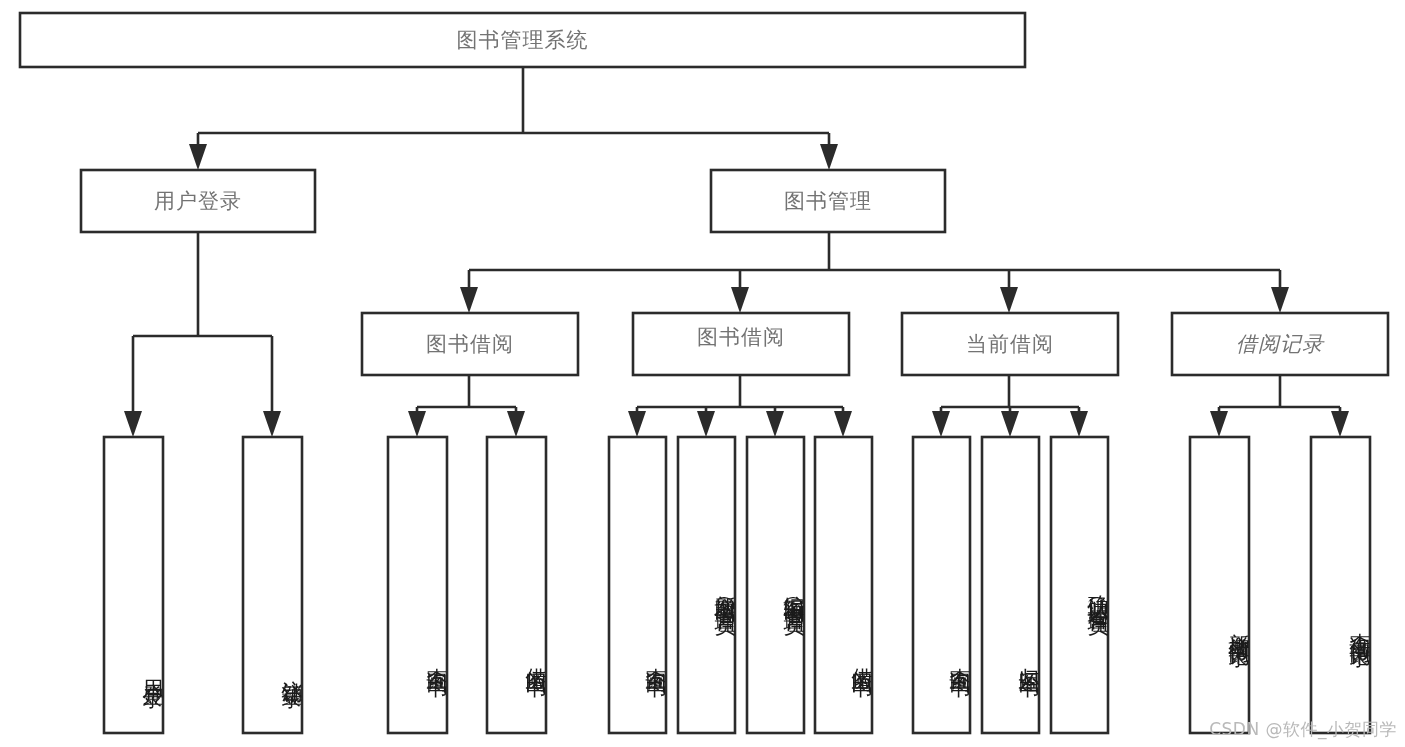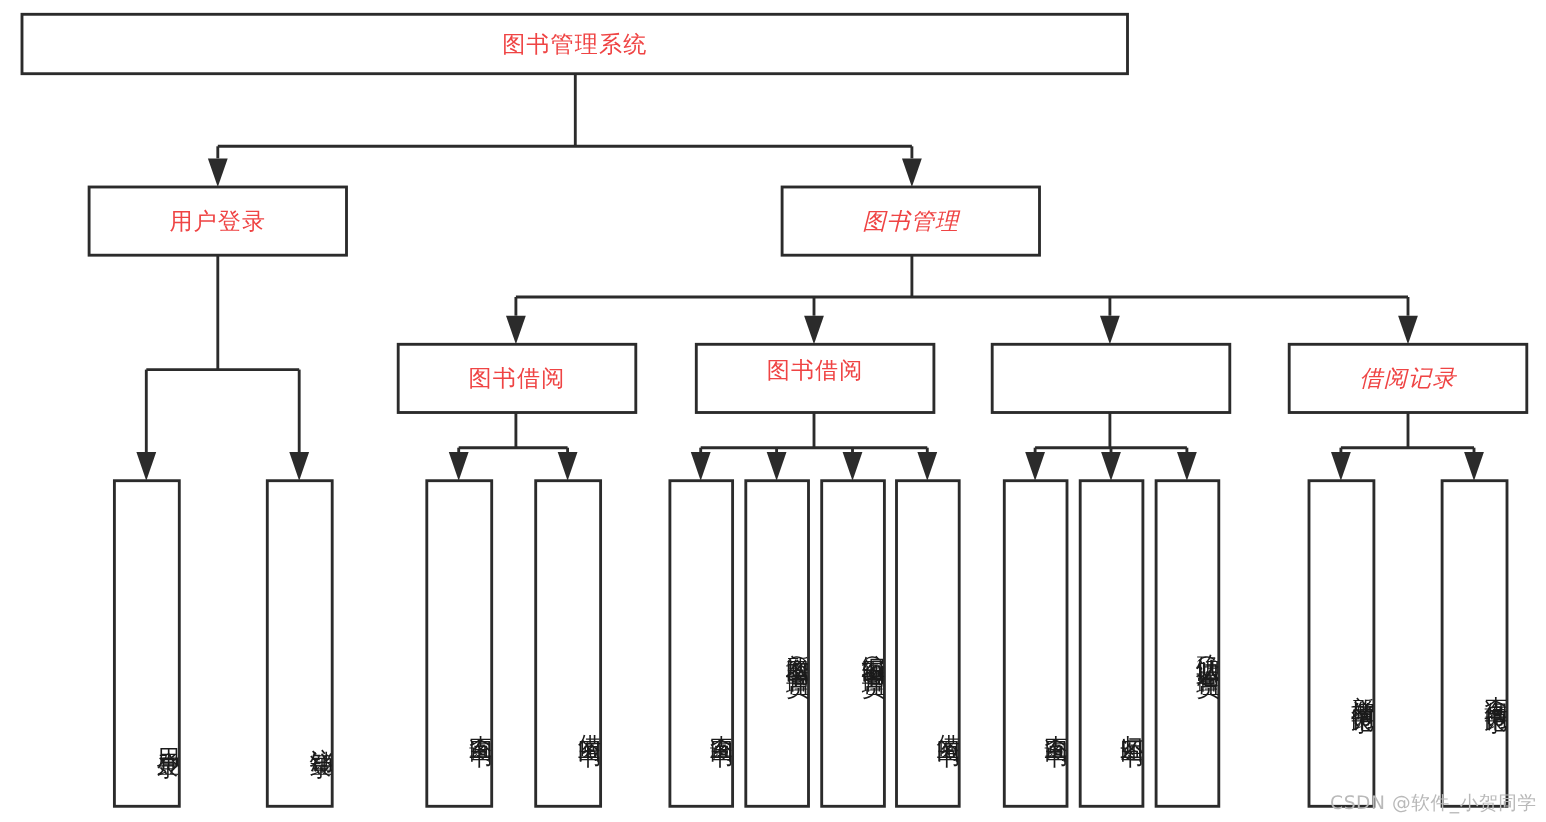--- a/index.html
+++ b/index.html
@@ -40,21 +40,21 @@
   }
   .arrow-head {
     fill: #2b2b2b;
     stroke: none;
   }
   .node-label-h {
     position: absolute;
     display: flex;
     align-items: center;
     justify-content: center;
-    color: #ef4444;
+    color: #737373;
     font-size: 21px;
     letter-spacing: 1px;
     white-space: nowrap;
     pointer-events: none;
   }
   .node-label-v {
     position: absolute;
     display: flex;
     align-items: flex-start;
     justify-content: center;
@@ -175,24 +175,25 @@
     <path class="connector-line" d="M 1219 407 L 1340 407"></path>
     <path class="connector-line" d="M 1219 407 L 1219 411"></path>
     <path class="connector-line" d="M 1340 407 L 1340 411"></path>
     <use href="#arrow-down" x="1219" y="411"></use>
     <use href="#arrow-down" x="1340" y="411"></use>
   </svg>
 
   <div class="node-label-h" style="left:20px; top:13px; width:1005px; height:54px;">图书管理系统</div>
 
   <div class="node-label-h" style="left:81px; top:170px; width:234px; height:62px;">用户登录</div>
-  <div class="node-label-h" style="left:711px; top:170px; width:234px; height:62px;font-style:italic;">图书管理</div>
+  <div class="node-label-h" style="left:711px; top:170px; width:234px; height:62px;">图书管理</div>
 
   <div class="node-label-h" style="left:362px; top:313px; width:216px; height:62px;">图书借阅</div>
   <div class="node-label-h" style="left:633px; top:306px; width:216px; height:62px;">图书借阅</div>
+  <div class="node-label-h" style="left:902px; top:313px; width:216px; height:62px;">当前借阅</div>
   <div class="node-label-h" style="left:1172px; top:313px; width:216px; height:62px;font-style:italic;">借阅记录</div>
 
   <div class="node-label-v" style="left:104px; top:437px; width:59px; height:296px; padding-top:84px;">用户登录</div>
   <div class="node-label-v" style="left:243px; top:437px; width:59px; height:296px; padding-top:84px;">注销登录</div>
 
   <div class="node-label-v" style="left:388px; top:437px; width:59px; height:296px; padding-top:72px;">查询图书</div>
   <div class="node-label-v" style="left:487px; top:437px; width:59px; height:296px; padding-top:72px;">借阅图书</div>
 
   <div class="node-label-v" style="left:609px; top:437px; width:57px; height:296px; padding-top:72px;">查询图书</div>
   <div class="node-label-v" style="left:678px; top:437px; width:57px; height:296px; padding-top:6px;">新增图书（管理员）</div>

